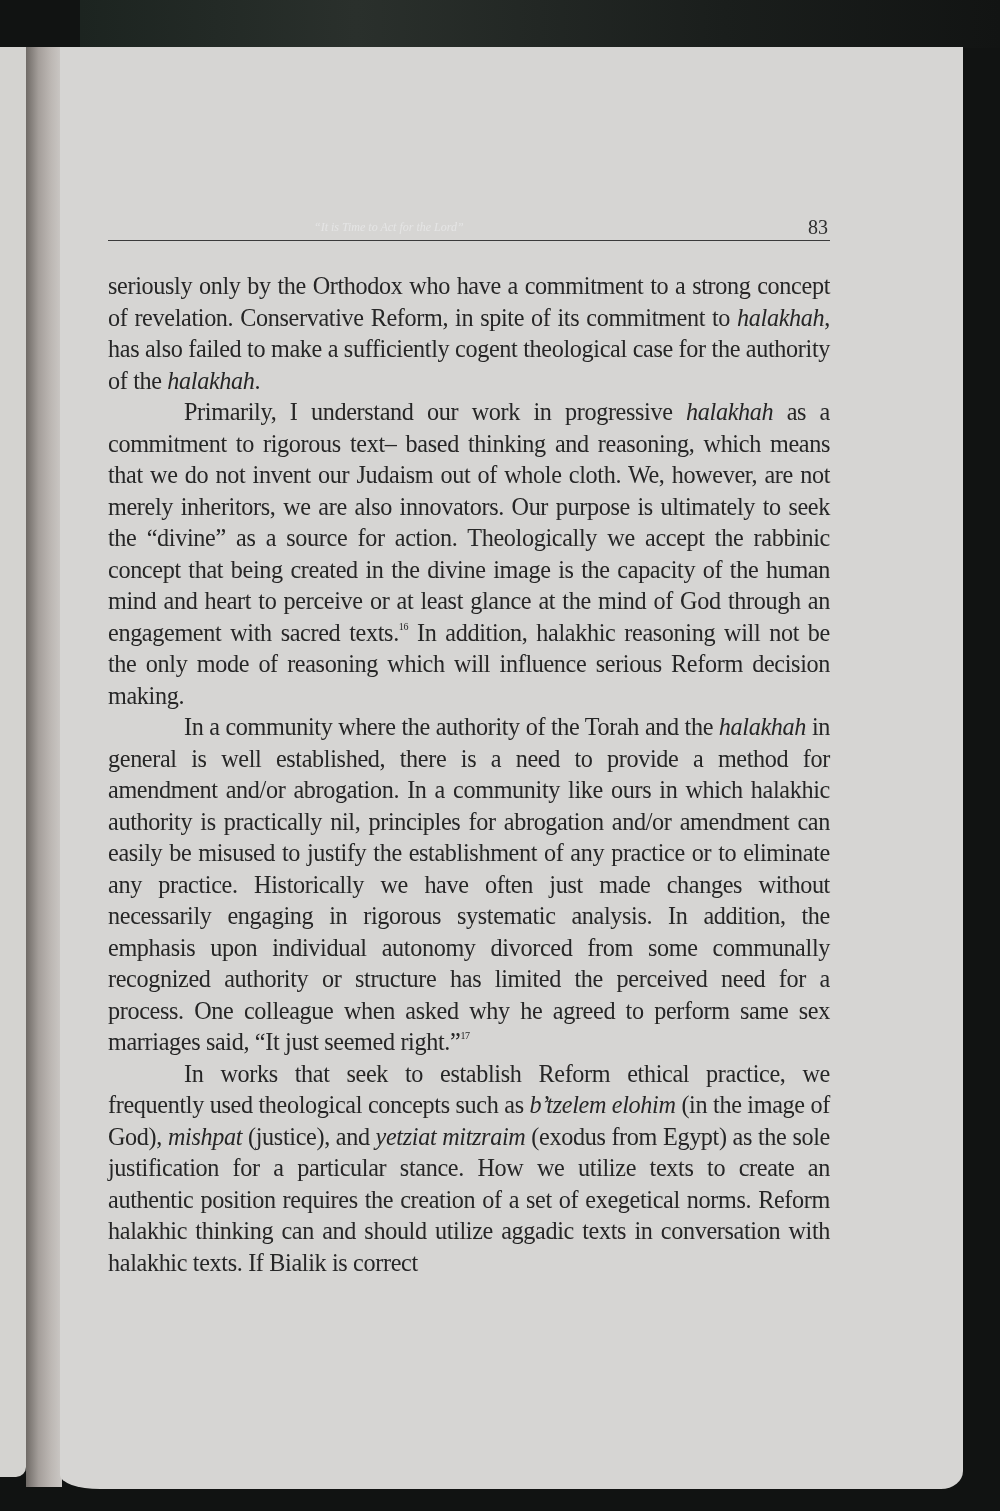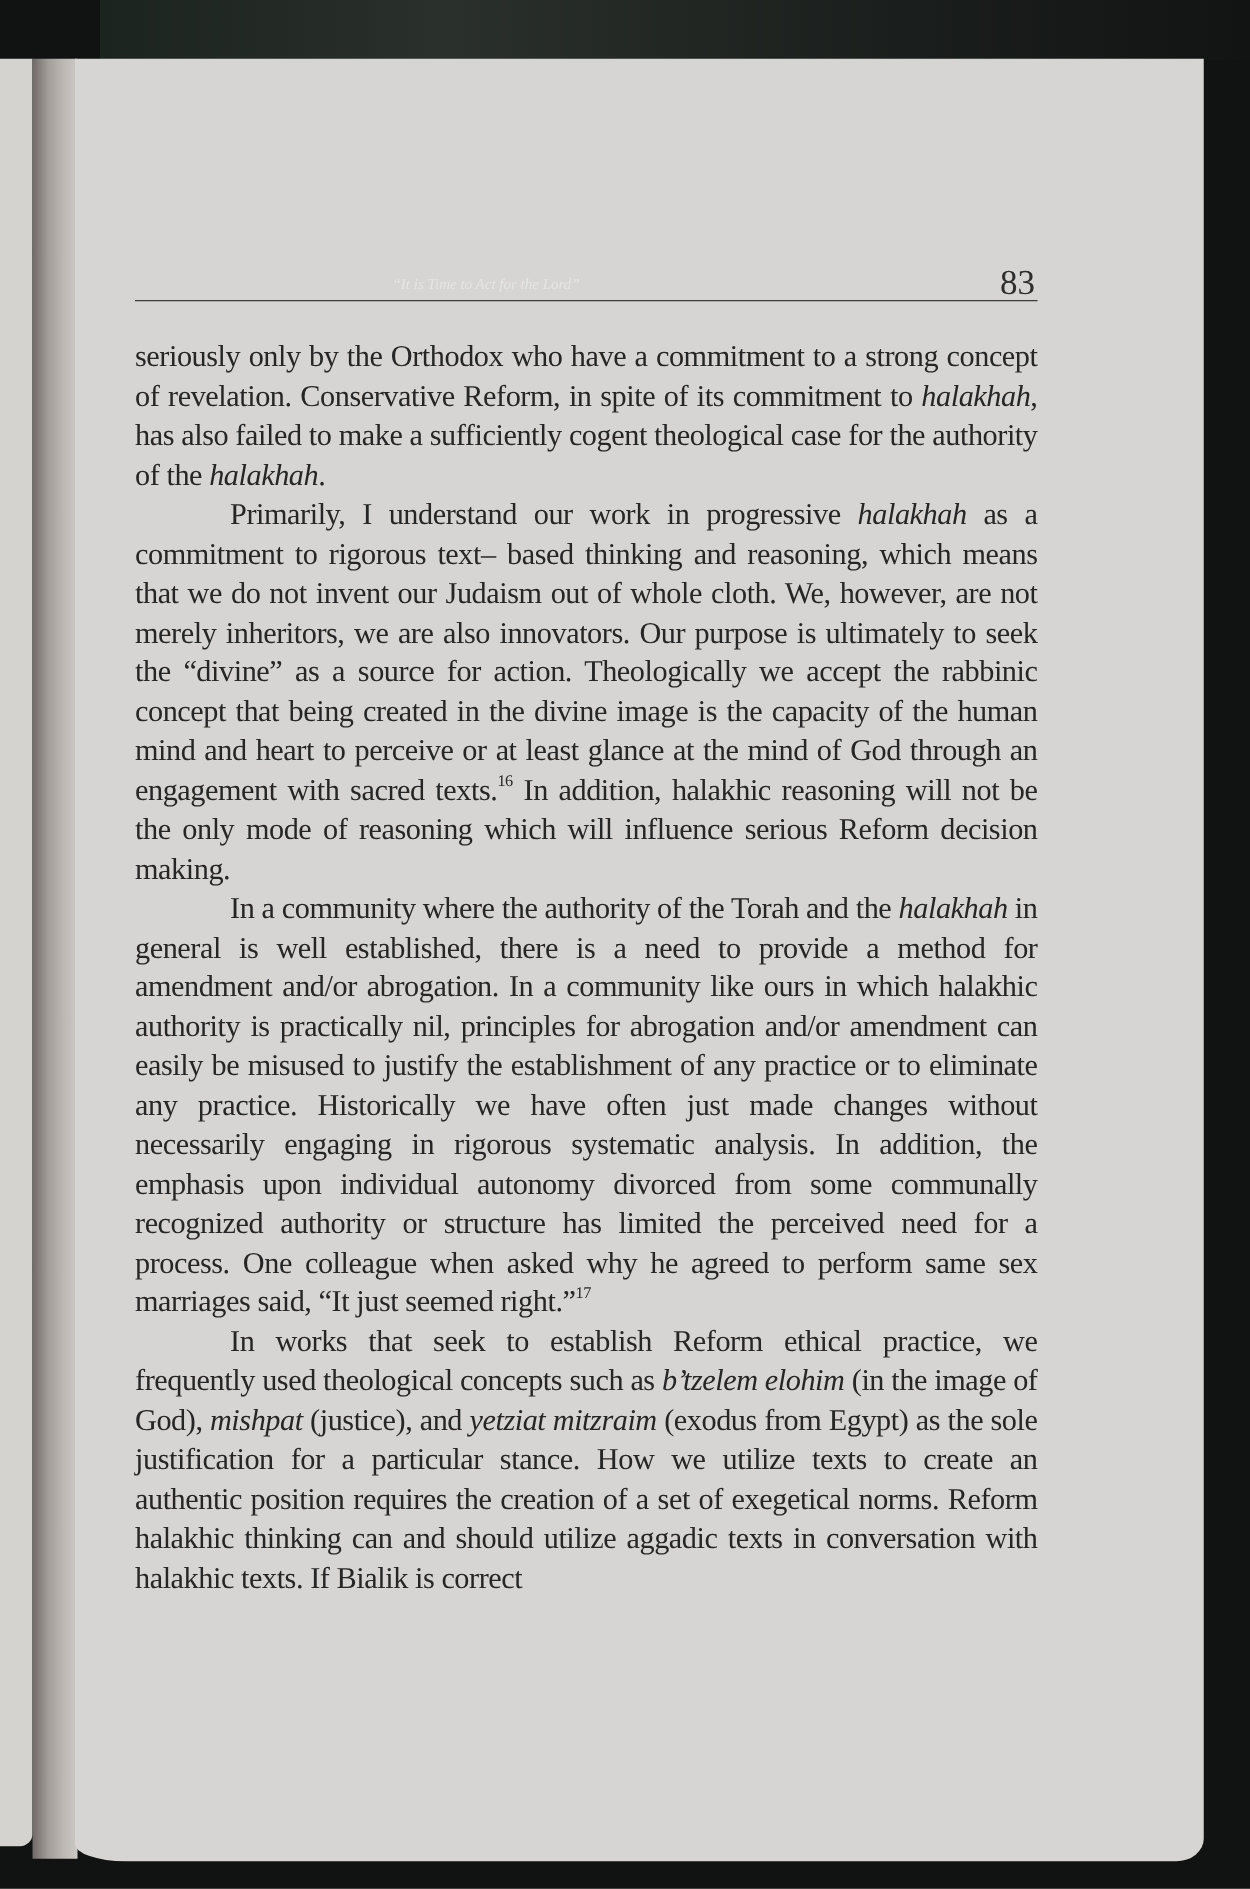--- a/index.html
+++ b/index.html
@@ -30,31 +30,31 @@
     .running-head {
       position: absolute; left: 108px; top: 214px; width: 722px; height: 26px;
       border-bottom: 1.6px solid #3a3a3a;
     }
     .running-title {
       position: absolute; left: 206px; top: 0; font-style: italic;
       font-size: 12px; color: #e5e5e5; line-height: 26px;
     }
     .page-number {
       position: absolute; right: 2px; top: 0;
-      font-size: 28px; color: #2e2e2e; line-height: 26px;
+      font-size: 20px; color: #2e2e2e; line-height: 26px;
     }
     .body-text {
       position: absolute; left: 108px; top: 270px; width: 722px;
       font-size: 24.2px; line-height: 31.5px; color: #262626;
       text-align: justify; letter-spacing: -0.35px;
     }
     .body-text p { margin: 0; }
     .body-text p.indent { text-indent: 76px; }
     .body-text em { }
-    .body-text sup { font-size: 13px; line-height: 0; vertical-align: 11px; }
+    .body-text sup { font-size: 10px; line-height: 0; vertical-align: 11px; }
   </style>
 </head>
 <body>
 
 <div class="bg-top"></div>
 <div class="prev-page"></div>
 <div class="gutter"></div>
 <div class="page"></div>
 
 <div class="running-head">

